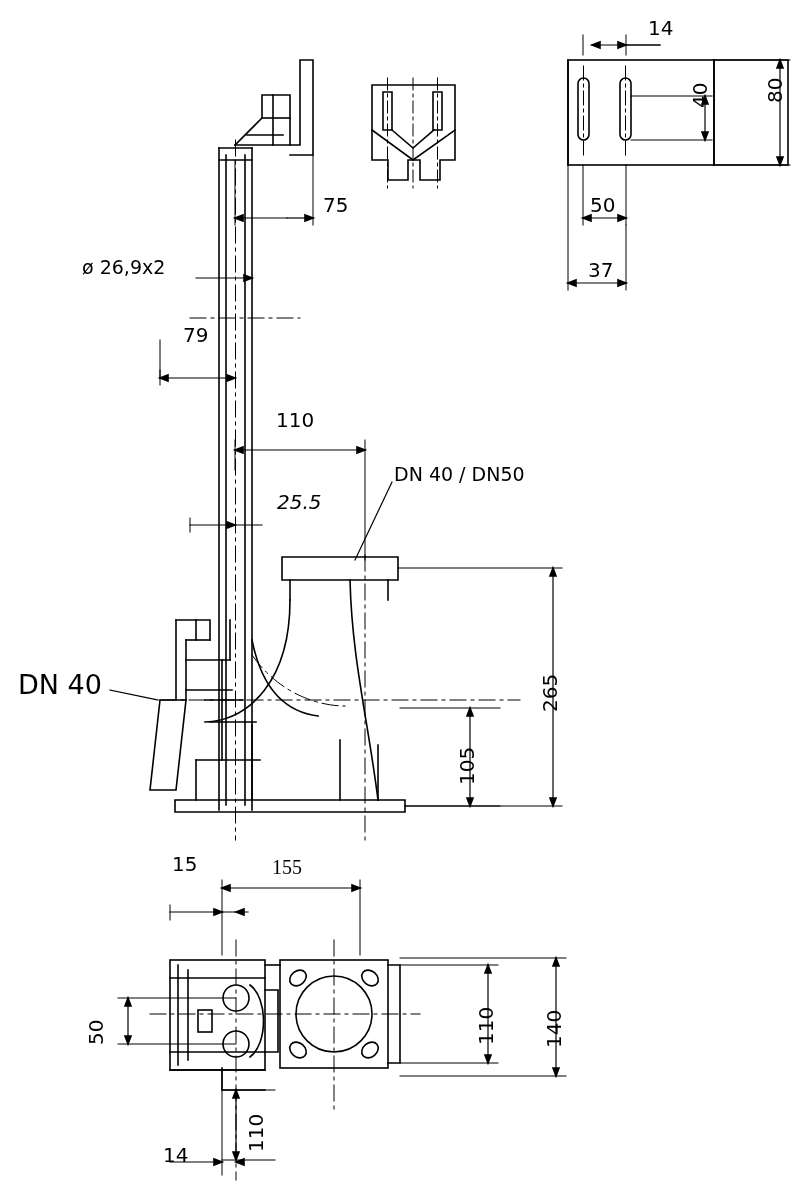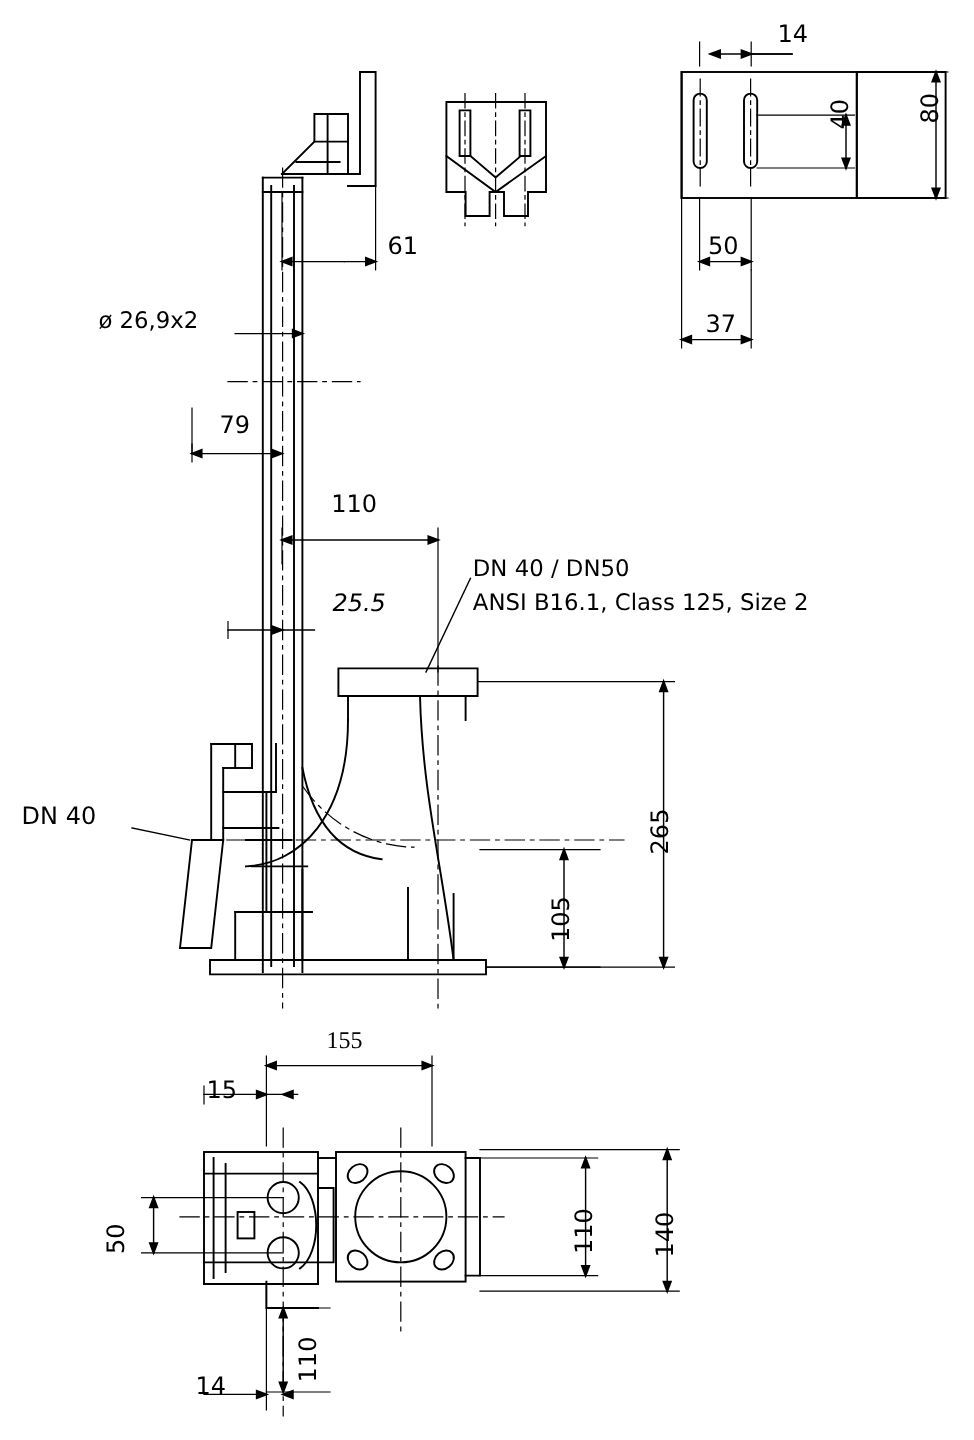--- a/index.html
+++ b/index.html
@@ -319,34 +319,33 @@
       </g>
     </g>
   </svg>
 
   <div class="dimtext" style="left:648px; top:18px;">14</div>
   <div class="dimtext vert" style="left:690px; top:108px;">40</div>
   <div class="dimtext vert" style="left:765px; top:103px;">80</div>
   <div class="dimtext" style="left:590px; top:195px;">50</div>
   <div class="dimtext" style="left:588px; top:260px;">37</div>
 
-  <div class="dimtext" style="left:323px; top:195px;">61</div>
+  <div class="dimtext" style="left:323px; top:195px;">75</div>
   <div class="label" style="left:82px; top:256px;">ø 26,9x2</div>
-  <div class="dimtext" style="left:183px; top:344px;">79</div>
+  <div class="dimtext" style="left:183px; top:325px;">79</div>
   <div class="dimtext" style="left:276px; top:410px;">110</div>
   <div class="dimtext" style="left:277px; top:492px;font-style:italic;">25.5</div>
 
   <div class="label" style="left:394px; top:463px;">DN 40 / DN50</div>
-  <div class="label" style="left:394px; top:491px;">ANSI B16.1, Class 125, Size 2</div>
-  <div class="label" style="left:18px; top:668px; font-size:20px;">DN 40</div>
+  <div class="label" style="left:18px; top:668px; font-size:27px;">DN 40</div>
 
   <div class="dimtext vert" style="left:540px; top:712px;">265</div>
   <div class="dimtext vert" style="left:457px; top:785px;">105</div>
 
   <div class="dimtext" style="left:272px; top:857px;font-family:Liberation Serif, serif;">155</div>
-  <div class="dimtext" style="left:172px; top:898px;">15</div>
+  <div class="dimtext" style="left:172px; top:854px;">15</div>
   <div class="dimtext vert" style="left:86px; top:1045px;">50</div>
   <div class="dimtext vert" style="left:476px; top:1045px;">110</div>
   <div class="dimtext vert" style="left:544px; top:1048px;">140</div>
   <div class="dimtext vert" style="left:246px; top:1152px;">110</div>
   <div class="dimtext" style="left:163px; top:1145px;">14</div>
 
 </div>
 
 </body></html>

